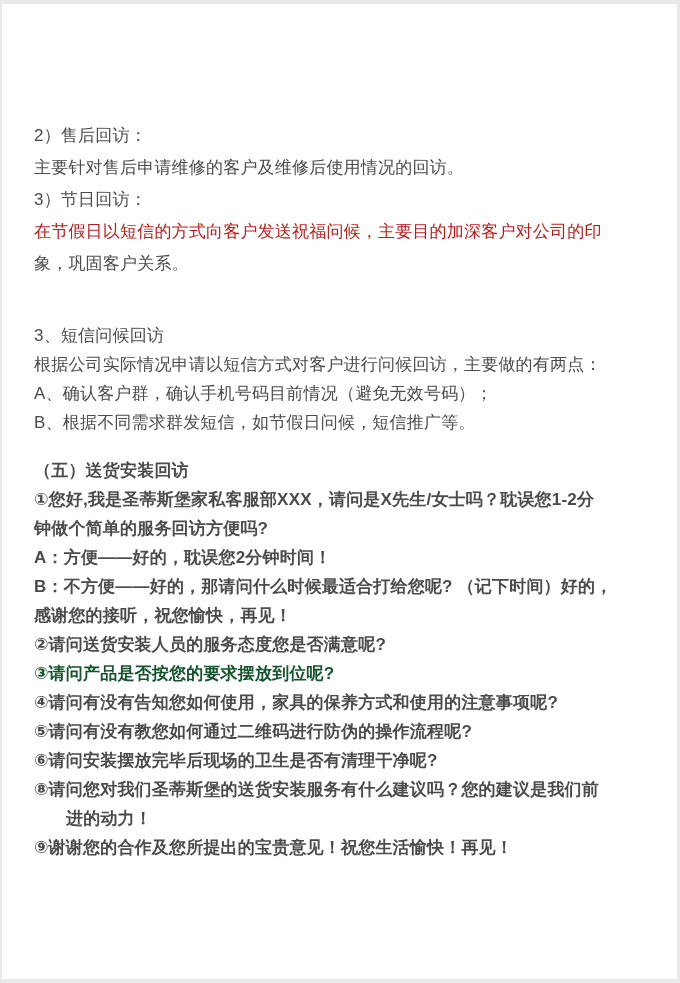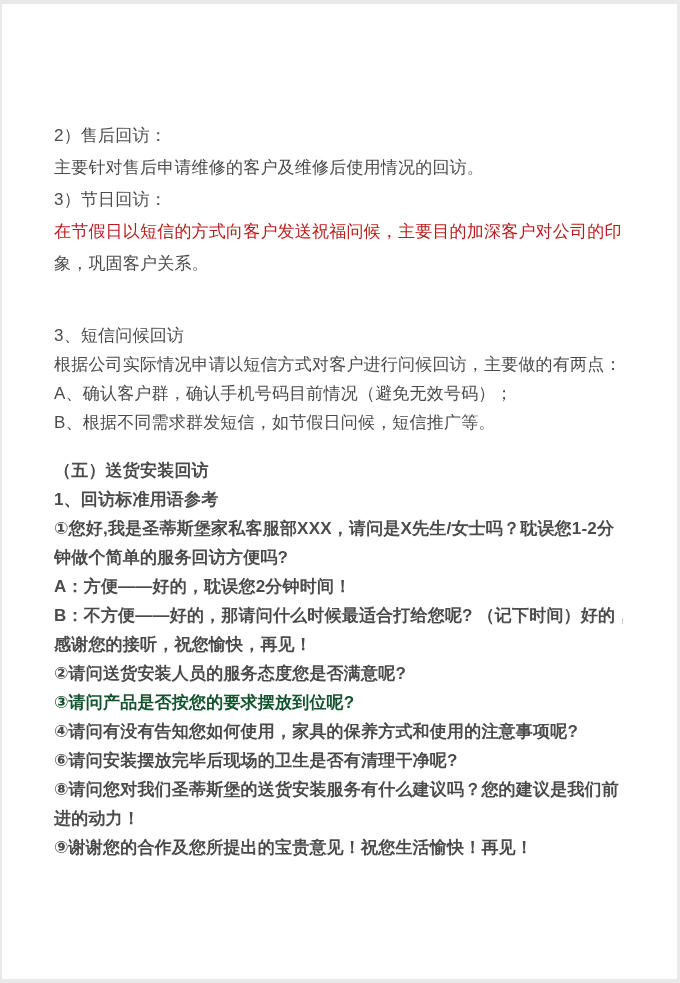--- a/index.html
+++ b/index.html
@@ -15,21 +15,21 @@
     position: relative;
   }
   .page {
     position: absolute;
     top: 4px;
     bottom: 4px;
     left: 2px;
     right: 3px;
     background: #ffffff;
     box-sizing: border-box;
-    padding: 116px 54px 0 52px;
+    padding: 116px 54px 0 32px;
     overflow: hidden;
   }
   .section {
     white-space: nowrap;
   }
   .line {
     color: #4b4b4b;
     font-size: 17px;
     letter-spacing: 0.2px;
     overflow: hidden;
@@ -55,27 +55,27 @@
       <div class="line" style="color: rgb(75, 75, 75);">象，巩固客户关系。</div>
     </div>
     <div class="section section-1">
       <div class="line" style="color: rgb(75, 75, 75); margin-top: 41px;">3、短信问候回访</div>
       <div class="line" style="color: rgb(75, 75, 75);">根据公司实际情况申请以短信方式对客户进行问候回访，主要做的有两点：</div>
       <div class="line" style="color: rgb(75, 75, 75);">A、确认客户群，确认手机号码目前情况（避免无效号码）；</div>
       <div class="line" style="color: rgb(75, 75, 75);">B、根据不同需求群发短信，如节假日问候，短信推广等。</div>
     </div>
     <div class="section section-2">
       <div class="line" style="color: rgb(75, 75, 75);">（五）送货安装回访</div>
-      <div class="line" style="color: rgb(75, 75, 75);">1、回访标准用语参考</div>
       <div class="line" style="color: rgb(75, 75, 75);">①您好,我是圣蒂斯堡家私客服部XXX，请问是X先生/女士吗？耽误您1-2分</div>
       <div class="line" style="color: rgb(75, 75, 75);">钟做个简单的服务回访方便吗?</div>
       <div class="line" style="color: rgb(75, 75, 75);">A：方便——好的，耽误您2分钟时间！</div>
       <div class="line" style="color: rgb(75, 75, 75);">B：不方便——好的，那请问什么时候最适合打给您呢? （记下时间）好的，</div>
       <div class="line" style="color: rgb(75, 75, 75);">感谢您的接听，祝您愉快，再见！</div>
       <div class="line" style="color: rgb(75, 75, 75);">②请问送货安装人员的服务态度您是否满意呢?</div>
       <div class="line" style="color: #14532d;">③请问产品是否按您的要求摆放到位呢?</div>
       <div class="line" style="color: rgb(75, 75, 75);">④请问有没有告知您如何使用，家具的保养方式和使用的注意事项呢?</div>
+      <div class="line" style="color: rgb(75, 75, 75);">⑤请问有没有教您如何通过二维码进行防伪的操作流程呢?</div>
       <div class="line" style="color: rgb(75, 75, 75);">⑥请问安装摆放完毕后现场的卫生是否有清理干净呢?</div>
       <div class="line" style="color: rgb(75, 75, 75);">⑧请问您对我们圣蒂斯堡的送货安装服务有什么建议吗？您的建议是我们前</div>
-      <div class="line" style="color: rgb(75, 75, 75);">进的动力！</div>
+      <div class="line" style="color: rgb(75, 75, 75); margin-left: 32px;">进的动力！</div>
       <div class="line" style="color: rgb(75, 75, 75);">⑨谢谢您的合作及您所提出的宝贵意见！祝您生活愉快！再见！</div>
     </div>
   </div>
 
 </body></html>

